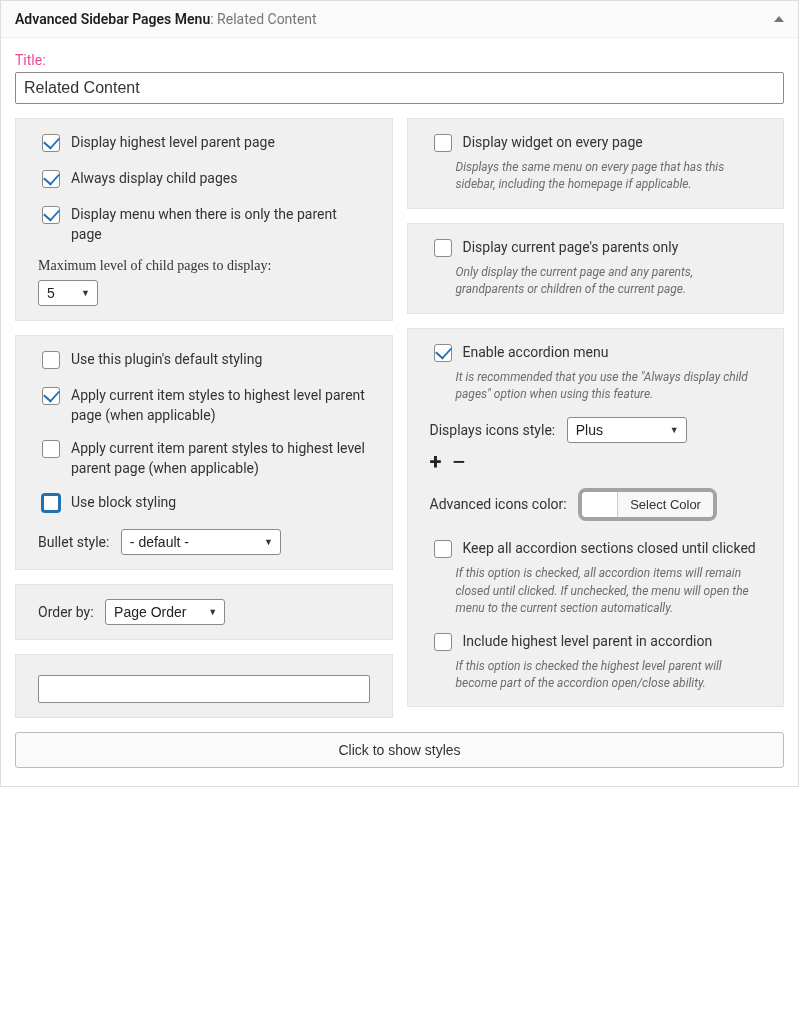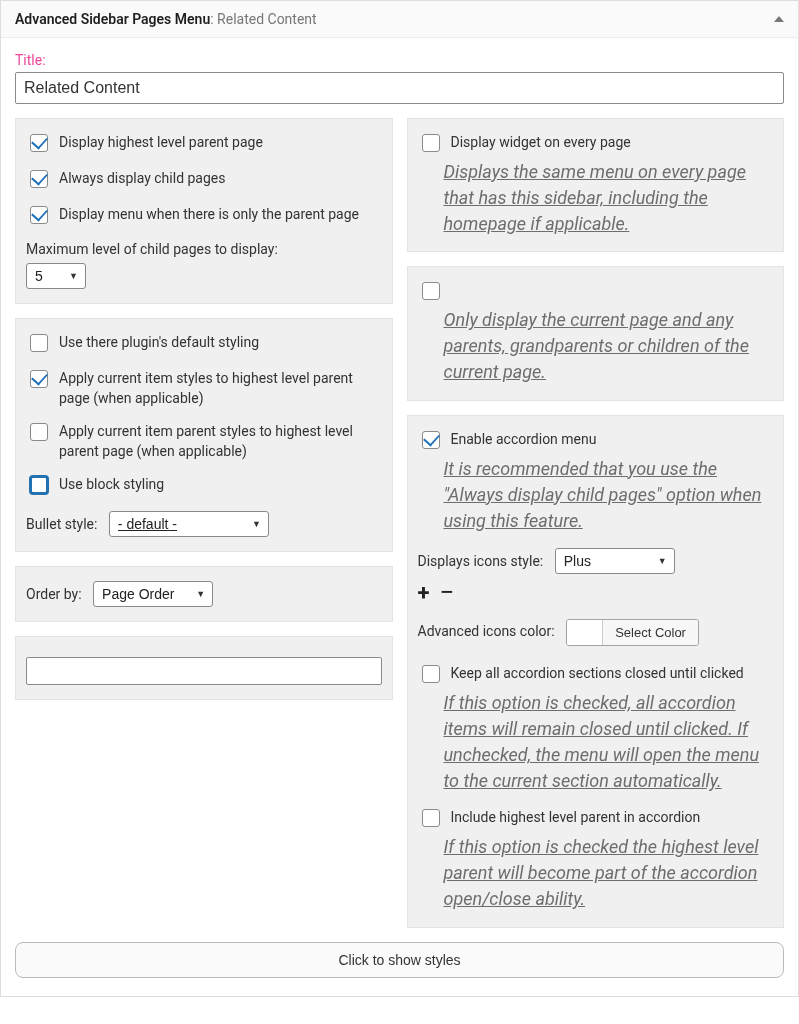--- a/index.html
+++ b/index.html
@@ -62,40 +62,39 @@
   }
   .col {
     flex: 1;
     display: flex;
     flex-direction: column;
     gap: 14px;
   }
   .panel {
     background: #f0f0f0;
     border: 1px solid #e4e4e4;
-    padding: 14px 10px;
+    padding: 14px 22px;
   }
   .opt {
     margin-bottom: 14px;
   }
   .opt:last-child { margin-bottom: 0; }
   .opt label {
     display: flex;
     align-items: flex-start;
     gap: 8px;
     color: #333;
     line-height: 1.4;
   }
   .desc {
     font-style: italic;
     color: #6d6d6d;
     margin: 4px 0 0 26px;
     line-height: 1.45;
-    font-size: 18px;
-    text-decoration: underline;
+    font-size: 12px;
   }
   .chk {
     appearance: none;
     width: 18px;
     height: 18px;
     border: 1px solid #8a8a8a;
     background: #fff;
     border-radius: 3px;
     position: relative;
     flex-shrink: 0;
@@ -150,22 +149,22 @@
     width: 100%;
     font-size: 14px;
     padding: 5px 6px;
     border: 1px solid #8a8a8a;
     border-radius: 2px;
     background: #fff;
     margin-top: 6px;
   }
   .color-group {
     display: inline-flex;
-    border: 1px solid #a3a3a3;
-    border-radius: 3px;
+    border: 4px solid #a3a3a3;
+    border-radius: 8px;
     overflow: hidden;
     vertical-align: middle;
   }
   .swatch {
     width: 36px;
     background: #fff;
     border-right: 1px solid #ccc;
   }
   .color-btn {
     background: #f7f7f7;
@@ -187,28 +186,28 @@
   .minus { font-size: 26px; font-weight: 400; line-height: 0; }
   .styles-row {
     margin-top: 14px;
   }
   .styles-btn {
     width: 100%;
     padding: 9px;
     text-align: center;
     background: #fafafa;
     border: 1px solid #bbb;
-    border-radius: 8px;
+    border-radius: 3px;
     font-size: 14px;
     color: #333;
     cursor: pointer;
   }
   .sel-mid { min-width: 120px; }
   .sel-sm { min-width: 60px; }
-  .sel-lg { min-width: 160px; text-decoration: underline; }
+  .sel-lg { min-width: 160px; }
 </style>
 </head>
 <body>
 
 <div class="widget">
   <div class="widget-header">
     <div class="widget-title">
       <span>Advanced Sidebar Pages Menu</span><span class="sub">: <span>Related Content</span></span>
     </div>
     <div class="caret-up"></div>
@@ -238,34 +237,34 @@
               <span>Always display child pages</span>
             </label>
           </div>
           <div class="opt">
             <label>
               <input type="checkbox" class="chk" checked="" style="">
               <span>Display menu when there is only the parent page</span>
             </label>
           </div>
           <div class="field-row">
-            <div style="margin-bottom:6px;">Maximum level of child pages to display:</div>
+            <div style="margin-bottom:6px;font-family:Liberation Serif, serif;">Maximum level of child pages to display:</div>
             <span class="select-wrap">
               <select class="sel-sm">
                 <option>5</option>
               </select>
             </span>
           </div>
         </div>
 
         <div class="panel">
           <div class="opt">
             <label>
               <input type="checkbox" class="chk" style="">
-              <span>Use there plugin's default styling</span>
+              <span>Use this plugin's default styling</span>
             </label>
           </div>
           <div class="opt">
             <label>
               <input type="checkbox" class="chk" checked="" style="">
               <span>Apply current item styles to highest level parent page (when applicable)</span>
             </label>
           </div>
           <div class="opt">
             <label>
@@ -315,20 +314,21 @@
               <span>Display widget on every page</span>
             </label>
             <div class="desc">Displays the same menu on every page that has this sidebar, including the homepage if applicable.</div>
           </div>
         </div>
 
         <div class="panel">
           <div class="opt" style="margin-bottom:0;">
             <label>
               <input type="checkbox" class="chk" style="">
+              <span>Display current page's parents only</span>
             </label>
             <div class="desc">Only display the current page and any parents, grandparents or children of the current page.</div>
           </div>
         </div>
 
         <div class="panel">
           <div class="opt">
             <label>
               <input type="checkbox" class="chk" checked="" style="">
               <span>Enable accordion menu</span>

